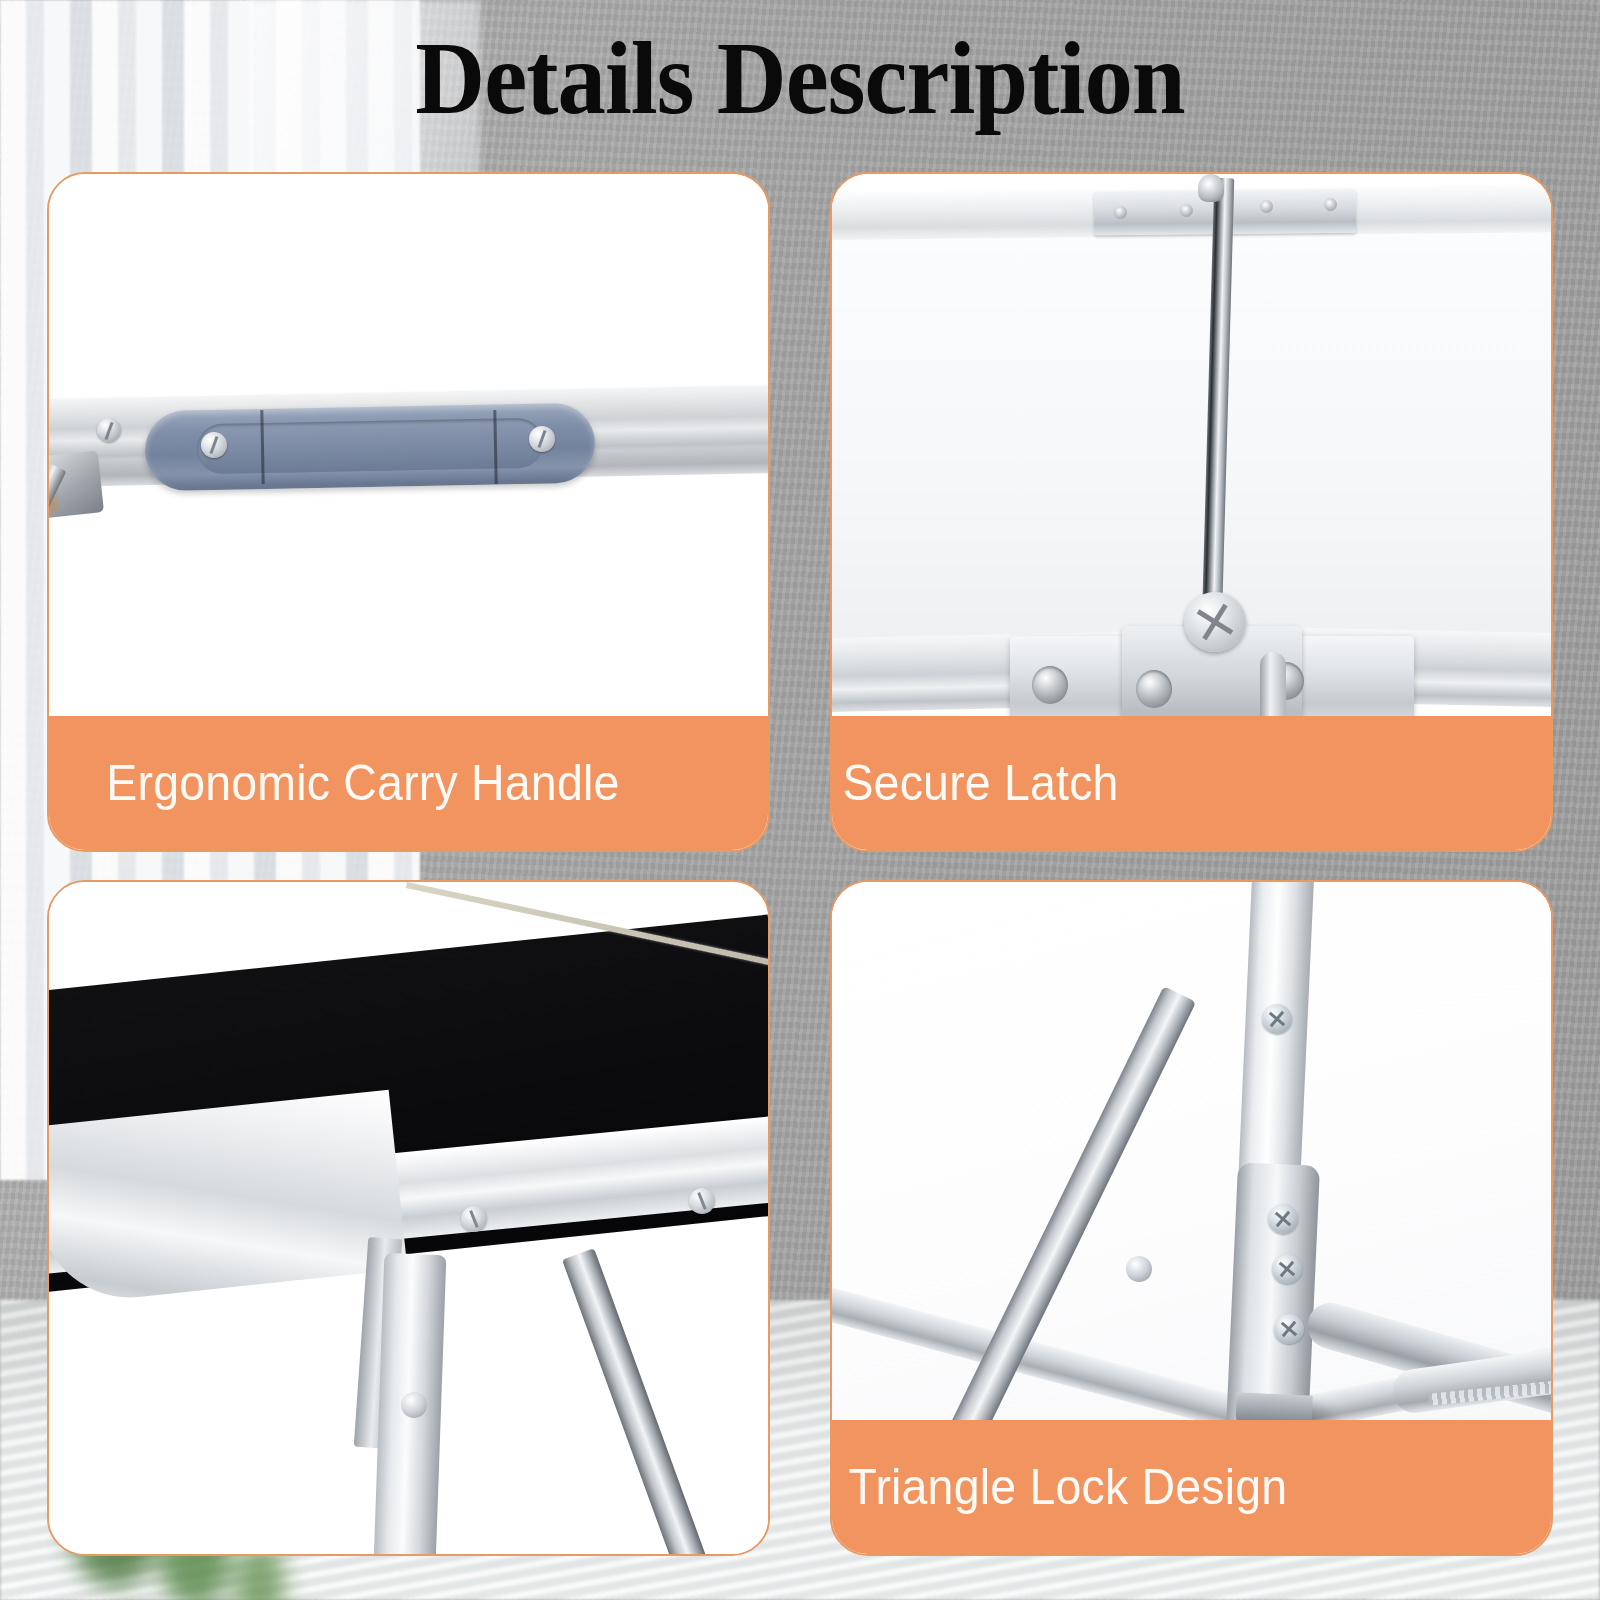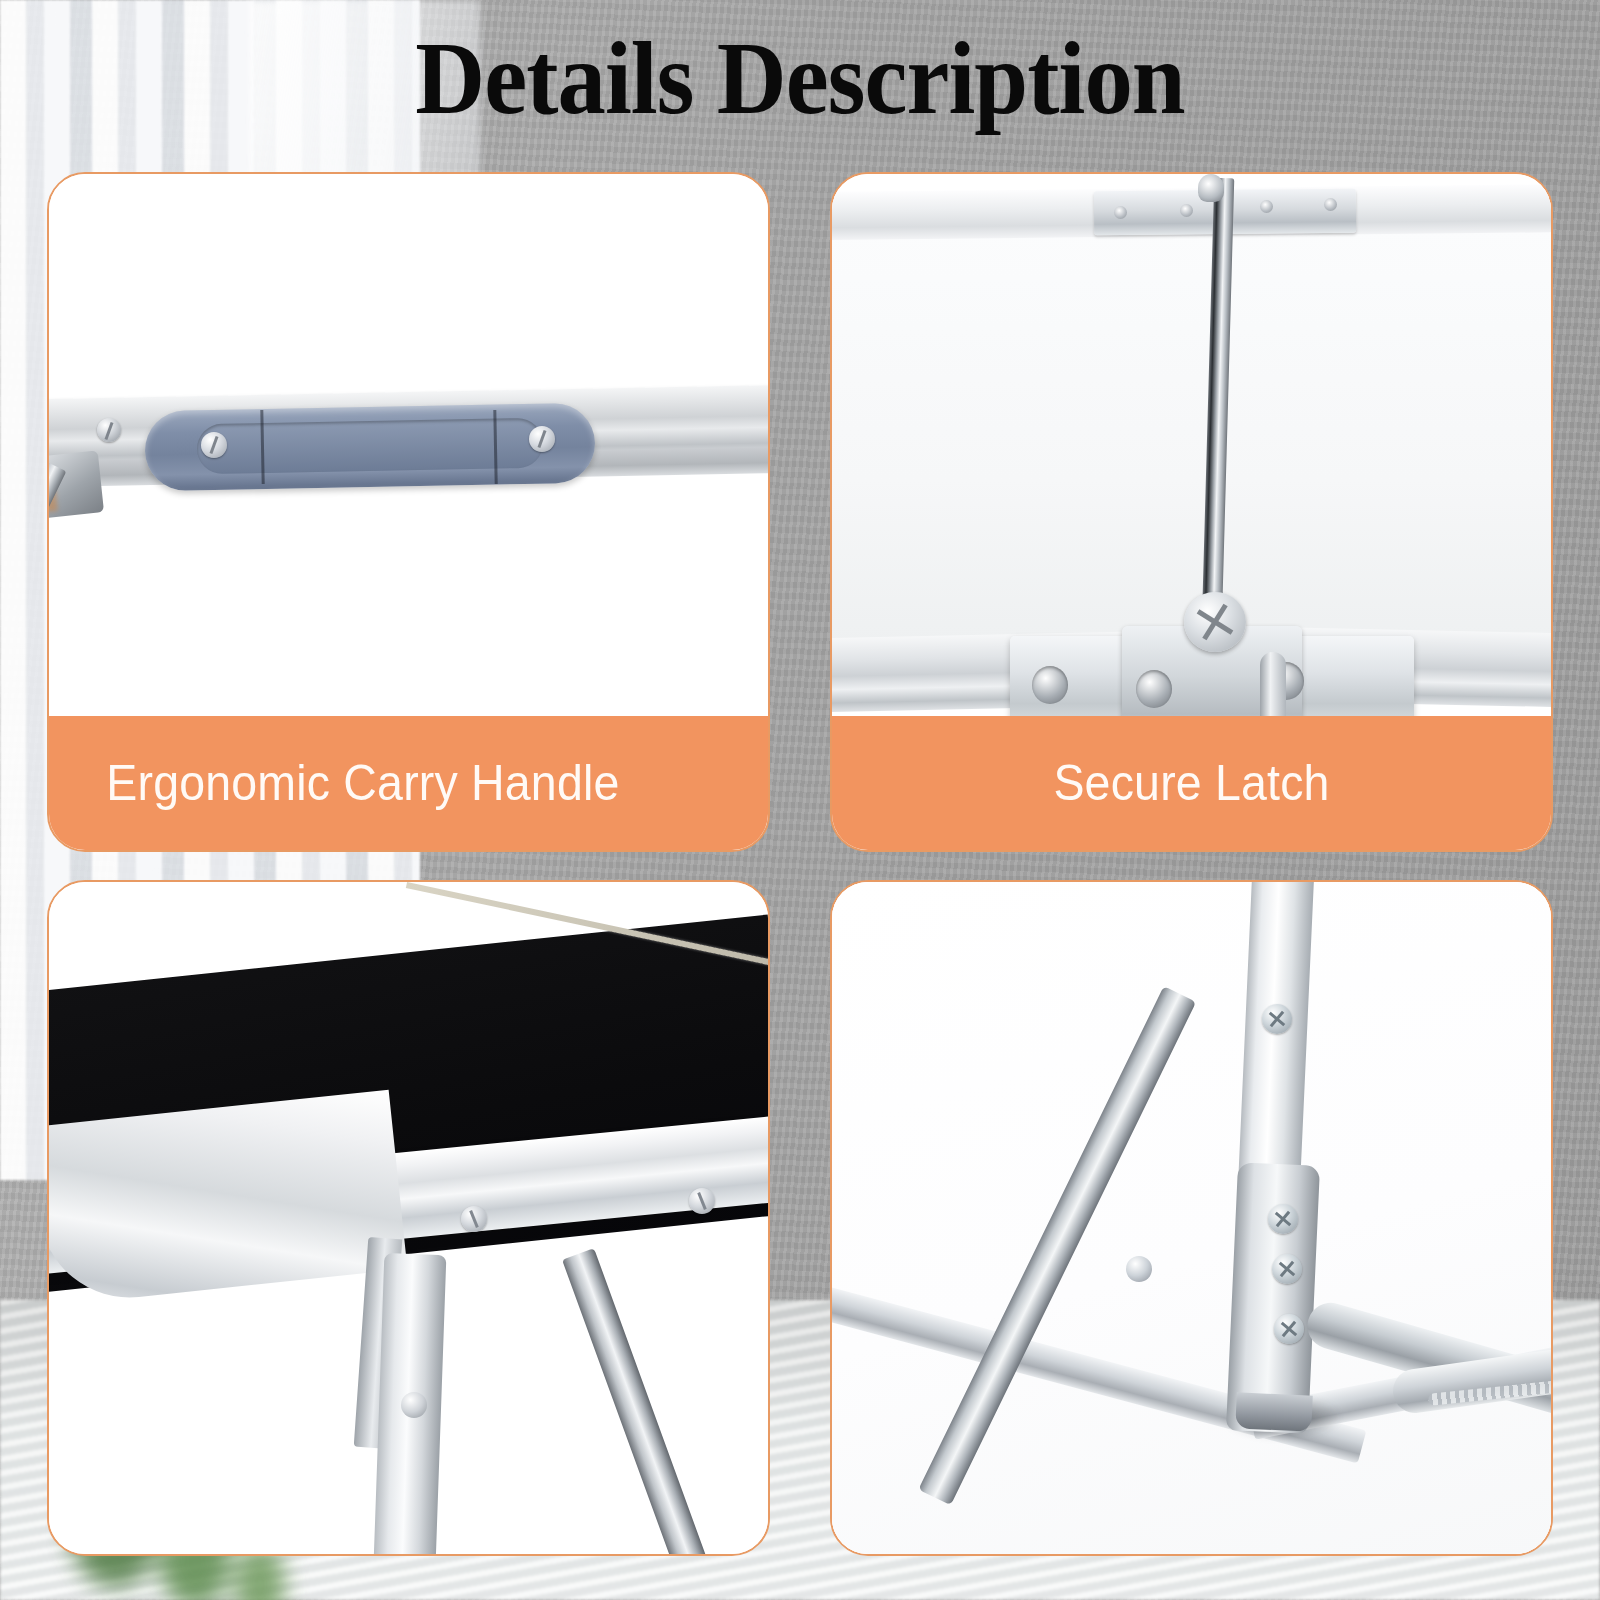--- a/index.html
+++ b/index.html
@@ -89,21 +89,21 @@
     height:134px; flex:0 0 134px;
     background:#f2945f;
     display:flex; align-items:center;
     color:#fffaf6;
     font-size:50px;
     font-weight:400;
     letter-spacing:.2px;
     transform-origin:left center;
   }
   .caption.left  { justify-content:flex-start; padding-left:38px; }
-  .caption.center{ justify-content:center; }
+  .caption.center{ justify-content:flex-start; }
   .caption span { transform:scaleX(.93); display:inline-block; white-space:nowrap; }
 
   
   .p1-rail {
     position:absolute; left:-10px; top:218px; width:745px; height:68px;
     background:linear-gradient(180deg,#f4f5f6 0%,#e2e4e6 22%,#cfd2d5 45%,#e8eaec 62%,#bfc3c7 85%,#d8dbde 100%);
     transform:rotate(-1.1deg);
     box-shadow:0 2px 4px rgba(0,0,0,.10);
   }
   .p1-rail2 {
@@ -474,15 +474,18 @@
       <div class="p4-braceScrew"></div>
       <div class="p4-screw s1"></div>
       <div class="p4-screw s2"></div>
       <div class="p4-screw s3"></div>
       <div class="p4-screw s4"></div>
       <div class="p4-tube"></div>
       <div class="p4-tube2"></div>
       <div class="p4-tubedots"></div>
 
     </div>
+    <div class="caption center">
+      <span>Triangle Lock Design</span>
+    </div>
   </div>
 
 </div>
 
 </body></html>

